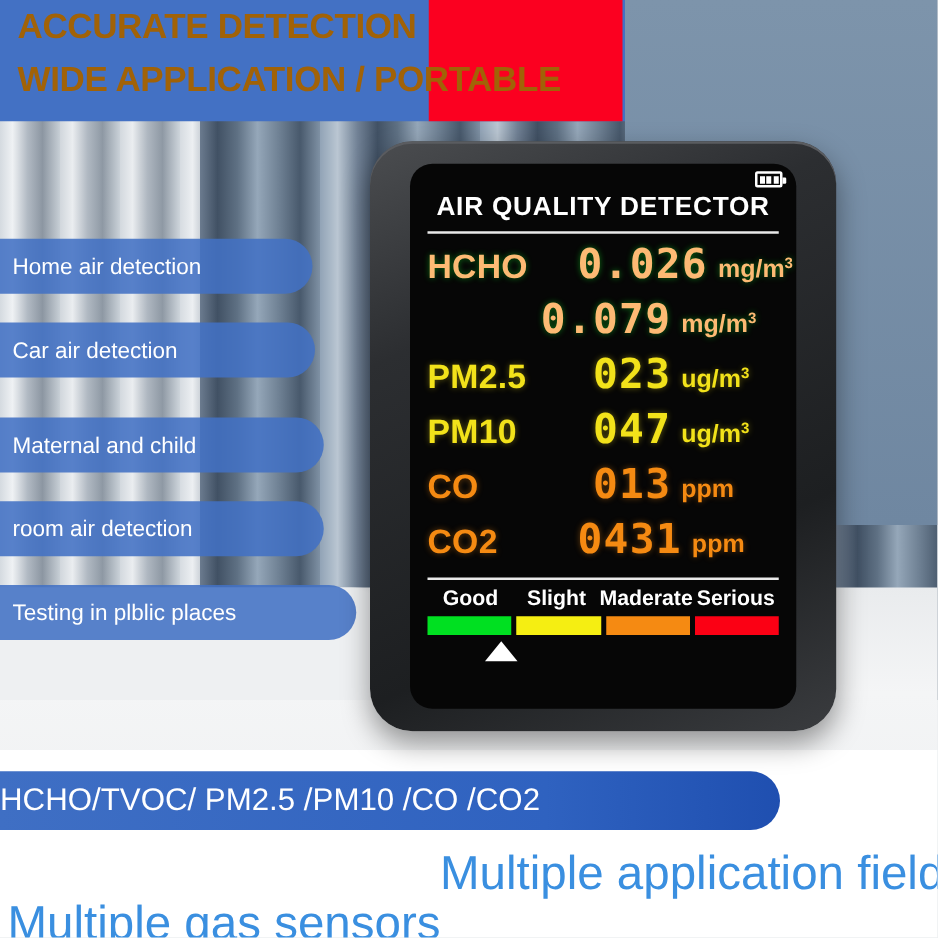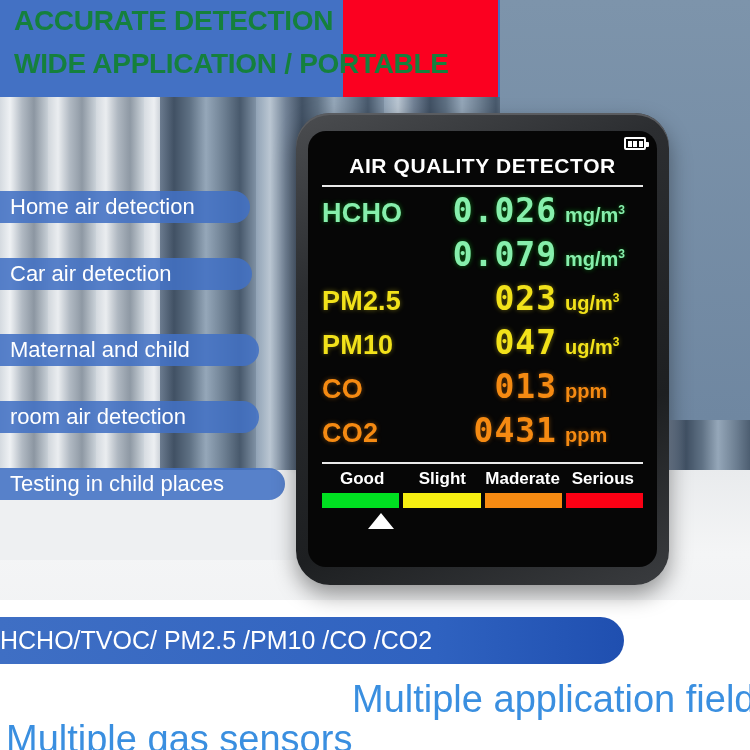--- a/index.html
+++ b/index.html
@@ -47,46 +47,46 @@
   
   #top-banner {
     position:absolute; left:0; top:0; width:500px; height:97px;
     background:#4371c4;
   }
   #top-red-block {
     position:absolute; left:343px; top:0; width:155px; height:97px;
     background:#fb0020;
   }
   .banner-line {
-    position:absolute; left:14px; color:#15803d;
+    position:absolute; left:14px; color:#a16207;
     font-size:28px; font-weight:bold; letter-spacing:-0.3px;
     white-space:nowrap; z-index:4;
   }
   #banner-line-1 { top:5px; }
   #banner-line-2 { top:48px; }
 
   
   .feature-pill {
     position:absolute; left:0;
     background:rgba(66,113,196,.88);
     border-radius:0 26px 26px 0;
-    color:#fff; font-size:22px;
+    color:#fff; font-size:18px;
     display:flex; align-items:center;
-    padding:0 22px 0 10px; height:32px;
+    padding:0 22px 0 10px; height:44px;
     white-space:nowrap;
   }
 
   
   #device {
     position:absolute; left:296px; top:113px;
     width:373px; height:472px;
     background:linear-gradient(155deg,#4b4d50 0%, #2c2e31 28%, #1d1f21 70%, #3a3c3f 100%);
     border-radius:34px;
     box-shadow:0 10px 22px rgba(0,0,0,.40), 0 2px 0 #5a5c60 inset;
-    padding:18px 12px;
+    padding:18px 32px;
   }
   #screen {
     width:100%; height:100%;
     background:#060606; border-radius:18px;
     position:relative; overflow:hidden;
     padding:6px 12px 8px 12px;
   }
   #battery-icon {
     position:absolute; right:11px; top:6px;
     width:22px; height:13px;
@@ -119,21 +119,21 @@
     flex:1; text-align:right;
     font-size:33px; font-weight:bold;
     font-family:"DejaVu Sans Mono", monospace;
     letter-spacing:1px;
   }
   .r-unit {
     width:86px; flex:0 0 86px; text-align:left;
     font-size:20px; font-weight:bold; padding-left:8px;
   }
   .r-unit sup { font-size:12px; }
-  .c-green  { color:#86efac; text-shadow:0 0 5px rgba(18,232,37,.45); }
+  .c-green  { color:#fdba74; text-shadow:0 0 5px rgba(18,232,37,.45); }
   .c-yellow { color:#f2e21a; text-shadow:0 0 5px rgba(242,226,26,.40); }
   .c-orange { color:#f58a12; text-shadow:0 0 5px rgba(245,138,18,.40); }
 
   #scale-block { margin-top:5px; }
   #scale-labels {
     display:flex; color:#ffffff; font-size:17px; font-weight:bold;
     margin-top:5px; padding:0 2px;
   }
   #scale-labels span { flex:1; text-align:center; }
   #scale-bar { display:flex; gap:4px; margin-top:4px; padding:0 2px; }
@@ -183,21 +183,21 @@
 <div class="feature-pill" style="top:258px; width:252px;">
     <span>Car air detection</span>
   </div>
 <div class="feature-pill" style="top:334px; width:259px;">
     <span>Maternal and child</span>
   </div>
 <div class="feature-pill" style="top:401px; width:259px;">
     <span>room air detection</span>
   </div>
 <div class="feature-pill" style="top:468px; width:285px;">
-    <span>Testing in child places</span>
+    <span>Testing in plblic places</span>
   </div>
 
 <div id="device">
   <div id="screen">
 
     <div id="battery-icon">
         <i></i>
         <i></i>
         <i></i>
       </div>

